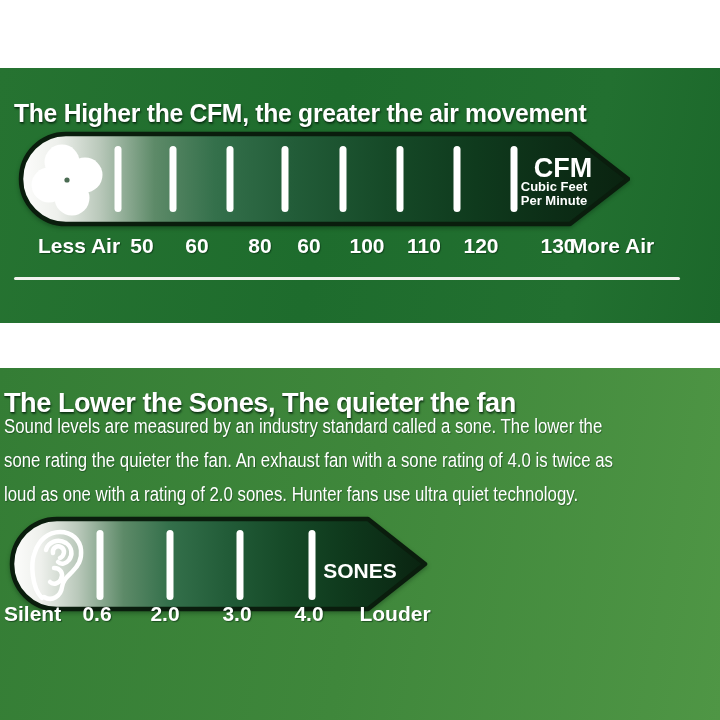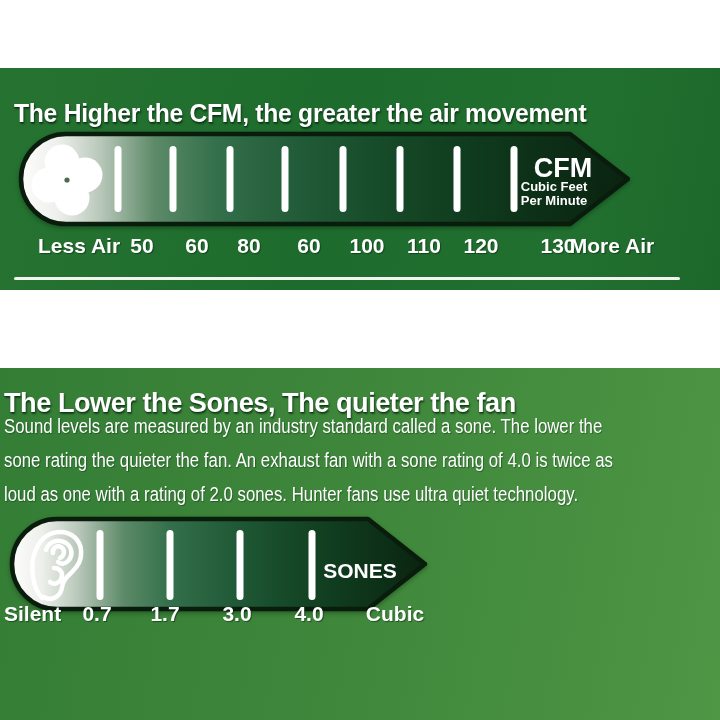--- a/index.html
+++ b/index.html
@@ -1,21 +1,21 @@
 <!DOCTYPE html>
 <html><head>
 <meta charset="utf-8">
 <style>
   html,body{margin:0;padding:0;}
   .stage{position:relative;width:720px;height:720px;background:#ffffff;overflow:hidden;
          font-family:"Liberation Sans",sans-serif;}
 
   
   .panel{position:absolute;left:0;width:720px;color:#fff;}
-  #cfm-panel{top:68px;height:222px;
+  #cfm-panel{top:68px;height:255px;
     background:linear-gradient(100deg,#267331 0%,#1e6c2d 45%,#227030 80%,#1c682b 100%);}
   #sones-panel{top:368px;height:354px;
     background:linear-gradient(100deg,#347d35 0%,#3f873b 50%,#4f9645 100%);}
 
   
   .headline{position:absolute;font-weight:bold;color:#fff;white-space:nowrap;
     text-shadow:1px 2px 2px rgba(6,38,14,.65),0 1px 1px rgba(6,38,14,.5);}
   #cfm-headline{left:14px;top:13px;font-size:26px;letter-spacing:-.3px;
     transform:scaleX(.95);transform-origin:0 0;}
   #sones-headline{left:4px;top:0px;font-size:28px;letter-spacing:-.5px;
@@ -92,21 +92,21 @@
 
       <text x="553" y="46" font-size="27" text-anchor="middle">CFM</text>
       <text x="544" y="60" font-size="13" text-anchor="middle">Cubic Feet</text>
       <text x="544" y="74" font-size="13" text-anchor="middle">Per Minute</text>
     </svg>
 
     <div class="label-row" id="cfm-labels">
       <span class="end-label" style="left:14px">Less Air</span>
       <span class="tick-label centered" style="left:118px">50</span>
       <span class="tick-label centered" style="left:173px">60</span>
-      <span class="tick-label centered" style="left:225px">80</span>
+      <span class="tick-label centered" style="left:236px">80</span>
       <span class="tick-label centered" style="left:285px">60</span>
       <span class="tick-label centered" style="left:343px">100</span>
       <span class="tick-label centered" style="left:400px">110</span>
       <span class="tick-label centered" style="left:457px">120</span>
       <span class="tick-label centered" style="left:534px">130</span>
       <span class="end-label centered" style="left:588px">More Air</span>
     </div>
 
     <div class="divider"></div>
   </section>
@@ -149,21 +149,21 @@
         <rect x="88.5" y="14" width="7" height="70" rx="3.5"></rect>
         <rect x="158.5" y="14" width="7" height="70" rx="3.5"></rect>
         <rect x="228.5" y="14" width="7" height="70" rx="3.5"></rect>
         <rect x="300.5" y="14" width="7" height="70" rx="3.5"></rect>
       </g>
       <text x="352" y="62" font-size="21" text-anchor="middle">SONES</text>
     </svg>
 
     <div class="label-row" id="sones-labels">
       <span class="end-label" style="left:4px">Silent</span>
-      <span class="tick-label centered" style="left:97px">0.7</span>
-      <span class="tick-label centered" style="left:165px">1.7</span>
+      <span class="tick-label centered" style="left:97px">0.6</span>
+      <span class="tick-label centered" style="left:165px">2.0</span>
       <span class="tick-label centered" style="left:237px">3.0</span>
       <span class="tick-label centered" style="left:309px">4.0</span>
-      <span class="end-label centered" style="left:395px">Cubic</span>
+      <span class="end-label centered" style="left:395px">Louder</span>
     </div>
   </section>
 
 </div>
 
 </body></html>

